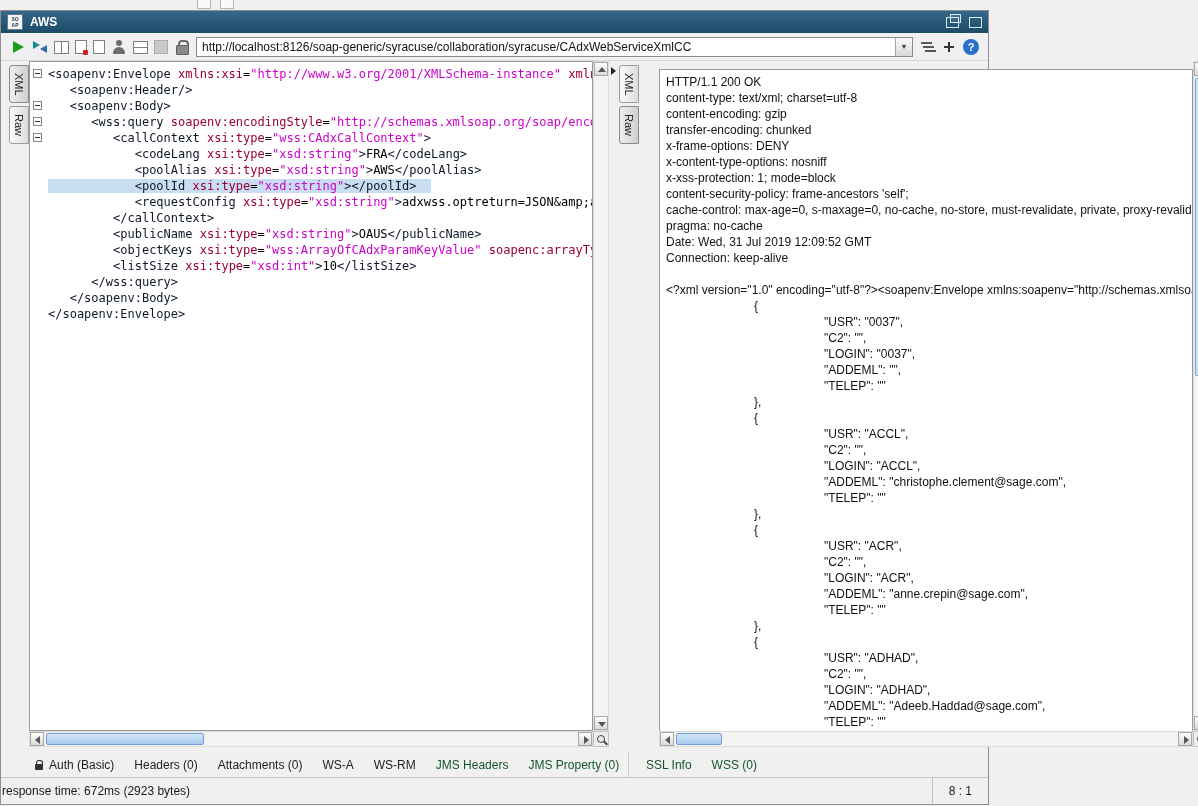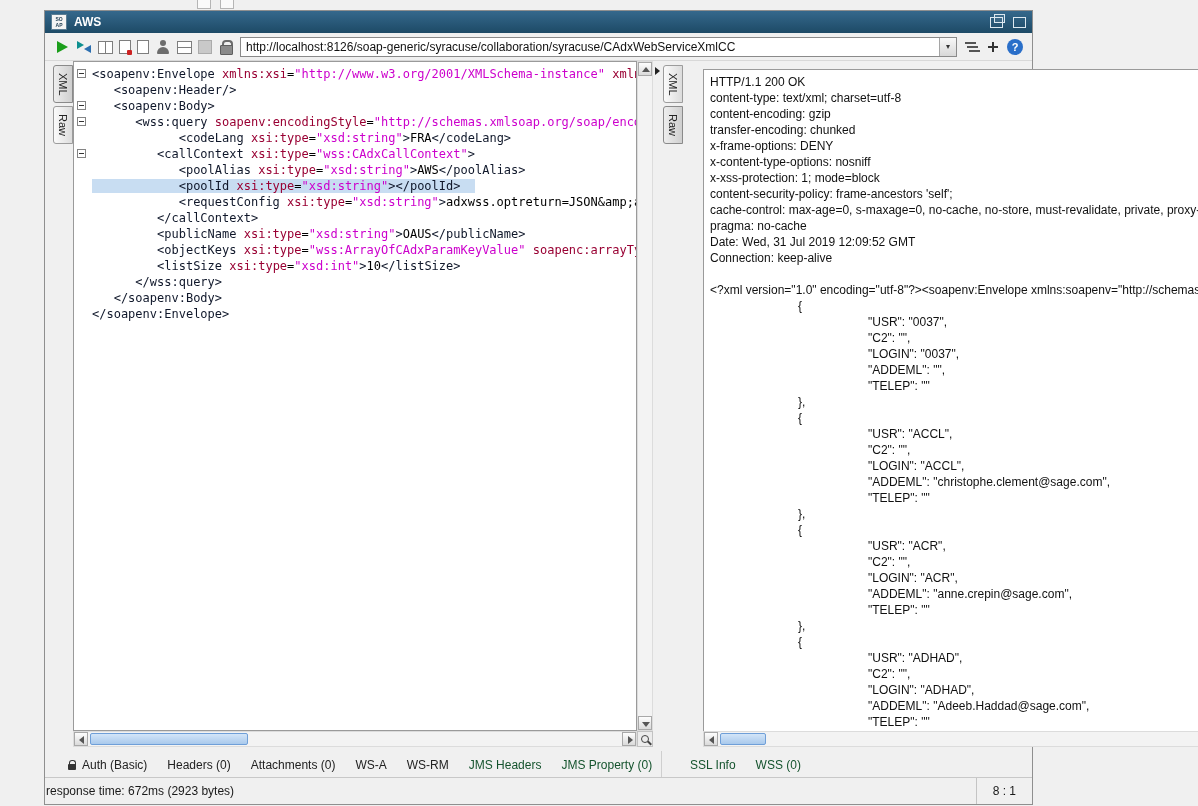--- a/index.html
+++ b/index.html
@@ -4,21 +4,21 @@
 <style>
   * { box-sizing: border-box; margin: 0; padding: 0; }
   body { background:#e8e8e8; font-family:"Liberation Sans", sans-serif; }
   .screen { position:relative; width:1198px; height:806px; background:#f0f0f0; overflow:hidden; }
 
   
   .top-sliver { position:absolute; left:0; top:0; width:100%; height:10px; background:#f0f0f0; }
   .sliver-icon { position:absolute; top:0; width:14px; height:9px; background:#fafafa; border:1px solid #b5b5b5; border-top:none; }
 
   
-  .mdi { position:absolute; left:0; top:10px; width:989px; height:795px; border:1px solid #8f8f8f; background:#f0f0f0;margin-left:44px; }
+  .mdi { position:absolute; left:0; top:10px; width:989px; height:795px; border:1px solid #8f8f8f; background:#f0f0f0; }
 
   
   .titlebar { position:absolute; left:0; top:0; width:100%; height:22px;
     background:linear-gradient(#35688c,#1d4a66); display:flex; align-items:center; padding:0 6px; }
   .app-logo { width:16px; height:16px; background:#f5f5f5; border:1px solid #5a7d94; display:flex; flex-direction:column;
     align-items:center; justify-content:center; font-size:5px; font-weight:bold; color:#1d3b50; line-height:6px; }
   .win-title { color:#fff; font-size:12px; font-weight:bold; margin-left:7px; flex:1; }
   .winctl { width:13px; height:11px; border:1px solid #dce8f0; position:relative; margin-left:10px; cursor:pointer; }
   .winctl.double::after { content:''; position:absolute; left:3px; top:-4px; width:9px; height:7px; border:1px solid #dce8f0; background:rgba(255,255,255,.08); }
 
@@ -100,21 +100,21 @@
   .thumb-v { position:absolute; left:1px; width:12px; background:linear-gradient(90deg,#d3e5f8,#a9c9ec); border:1px solid #6f9fd8; border-radius:2px; cursor:pointer; }
   .thumb-h { position:absolute; top:1px; height:12px; background:linear-gradient(#d3e5f8,#a9c9ec); border:1px solid #6f9fd8; border-radius:2px; cursor:pointer; }
   .corner-zoom { position:absolute; bottom:0; width:16px; height:16px; background:#ececec; border:1px solid #c2c2c2; cursor:pointer; }
   .corner-zoom::before { content:''; position:absolute; left:3px; top:3px; width:6px; height:6px; border:1px solid #444; border-radius:50%; }
   .corner-zoom::after { content:''; position:absolute; left:9px; top:10px; width:5px; height:2px; background:#444; transform:rotate(45deg); }
   .corner-left  { left:564px; }
   .corner-right { left:554px; }
 
   
   .bottom-tabs { position:absolute; left:0; top:740px; width:100%; height:27px; }
-  .bt-left  { position:absolute; left:5px; top:0; width:612px; height:100%; border-right:1px solid #cfcfcf;
+  .bt-left  { position:absolute; left:16px; top:0; width:612px; height:100%; border-right:1px solid #cfcfcf;
     display:flex; align-items:center; padding-left:8px; }
   .bt-right { position:absolute; left:613px; right:0; top:0; height:100%; display:flex; align-items:center; padding-left:22px; }
   .btab { display:flex; align-items:center; font-size:12px; color:#222; padding:4px 10px; cursor:pointer; white-space:nowrap; }
   .btab.disabled { color:#14532d; cursor:default; }
   .mini-lock { width:9px; height:10px; position:relative; display:inline-block; margin-right:5px; }
   .mini-lock::before { content:''; position:absolute; left:1px; top:0; width:5px; height:4px; border:1px solid #333; border-bottom:none; border-radius:3px 3px 0 0; }
   .mini-lock::after { content:''; position:absolute; left:0; top:4px; width:8px; height:6px; background:#333; border-radius:1px; }
 
   
   .statusbar { position:absolute; left:0; bottom:0; width:100%; height:27px; border-top:1px solid #c8c8c8;
@@ -171,22 +171,22 @@
           <div class="vtab">
             <span>Raw</span>
           </div>
         </div>
       <div class="editor-col">
         <div class="code-area">
             <div class="code-line"><span class="fold-box"></span><span class="line-text"><span class="tk-tag">&lt;soapenv:Envelope </span><span class="tk-attr">xmlns:xsi</span><span class="tk-plain">=</span><span class="tk-val">"http://www.w3.org/2001/XMLSchema-instance"</span><span class="tk-plain"> </span><span class="tk-attr">xmlns:x</span></span></div>
             <div class="code-line"><span class="line-text"><span class="tk-tag">   &lt;soapenv:Header/&gt;</span></span></div>
             <div class="code-line"><span class="fold-box"></span><span class="line-text"><span class="tk-tag">   &lt;soapenv:Body&gt;</span></span></div>
             <div class="code-line"><span class="fold-box"></span><span class="line-text"><span class="tk-tag">      &lt;wss:query </span><span class="tk-attr">soapenv:encodingStyle</span><span class="tk-plain">=</span><span class="tk-val">"http://schemas.xmlsoap.org/soap/encodi</span></span></div>
+            <div class="code-line"><span class="fold-box"></span><span class="line-text"><span class="tk-tag">         &lt;callContext </span><span class="tk-attr">xsi:type</span><span class="tk-plain">=</span><span class="tk-val">"wss:CAdxCallContext"</span><span class="tk-tag">&gt;</span></span></div>
             <div class="code-line"><span class="line-text"><span class="tk-tag">            &lt;codeLang </span><span class="tk-attr">xsi:type</span><span class="tk-plain">=</span><span class="tk-val">"xsd:string"</span><span class="tk-tag">&gt;</span><span class="tk-text">FRA</span><span class="tk-tag">&lt;/codeLang&gt;</span></span></div>
-            <div class="code-line"><span class="fold-box"></span><span class="line-text"><span class="tk-tag">         &lt;callContext </span><span class="tk-attr">xsi:type</span><span class="tk-plain">=</span><span class="tk-val">"wss:CAdxCallContext"</span><span class="tk-tag">&gt;</span></span></div>
             <div class="code-line"><span class="line-text"><span class="tk-tag">            &lt;poolAlias </span><span class="tk-attr">xsi:type</span><span class="tk-plain">=</span><span class="tk-val">"xsd:string"</span><span class="tk-tag">&gt;</span><span class="tk-text">AWS</span><span class="tk-tag">&lt;/poolAlias&gt;</span></span></div>
             <div class="code-line selected"><span class="line-text"><span class="tk-tag">            &lt;poolId </span><span class="tk-attr">xsi:type</span><span class="tk-plain">=</span><span class="tk-val">"xsd:string"</span><span class="tk-tag">&gt;</span><span class="tk-tag">&lt;/poolId&gt;</span></span></div>
             <div class="code-line"><span class="line-text"><span class="tk-tag">            &lt;requestConfig </span><span class="tk-attr">xsi:type</span><span class="tk-plain">=</span><span class="tk-val">"xsd:string"</span><span class="tk-tag">&gt;</span><span class="tk-text">adxwss.optreturn=JSON&amp;amp;adx</span></span></div>
             <div class="code-line"><span class="line-text"><span class="tk-tag">         &lt;/callContext&gt;</span></span></div>
             <div class="code-line"><span class="line-text"><span class="tk-tag">         &lt;publicName </span><span class="tk-attr">xsi:type</span><span class="tk-plain">=</span><span class="tk-val">"xsd:string"</span><span class="tk-tag">&gt;</span><span class="tk-text">OAUS</span><span class="tk-tag">&lt;/publicName&gt;</span></span></div>
             <div class="code-line"><span class="line-text"><span class="tk-tag">         &lt;objectKeys </span><span class="tk-attr">xsi:type</span><span class="tk-plain">=</span><span class="tk-val">"wss:ArrayOfCAdxParamKeyValue"</span><span class="tk-plain"> </span><span class="tk-attr">soapenc:arrayType</span></span></div>
             <div class="code-line"><span class="line-text"><span class="tk-tag">         &lt;listSize </span><span class="tk-attr">xsi:type</span><span class="tk-plain">=</span><span class="tk-val">"xsd:int"</span><span class="tk-tag">&gt;</span><span class="tk-text">10</span><span class="tk-tag">&lt;/listSize&gt;</span></span></div>
             <div class="code-line"><span class="line-text"><span class="tk-tag">      &lt;/wss:query&gt;</span></span></div>
             <div class="code-line"><span class="line-text"><span class="tk-tag">   &lt;/soapenv:Body&gt;</span></span></div>
             <div class="code-line"><span class="line-text"><span class="tk-tag">&lt;/soapenv:Envelope&gt;</span></span></div>

